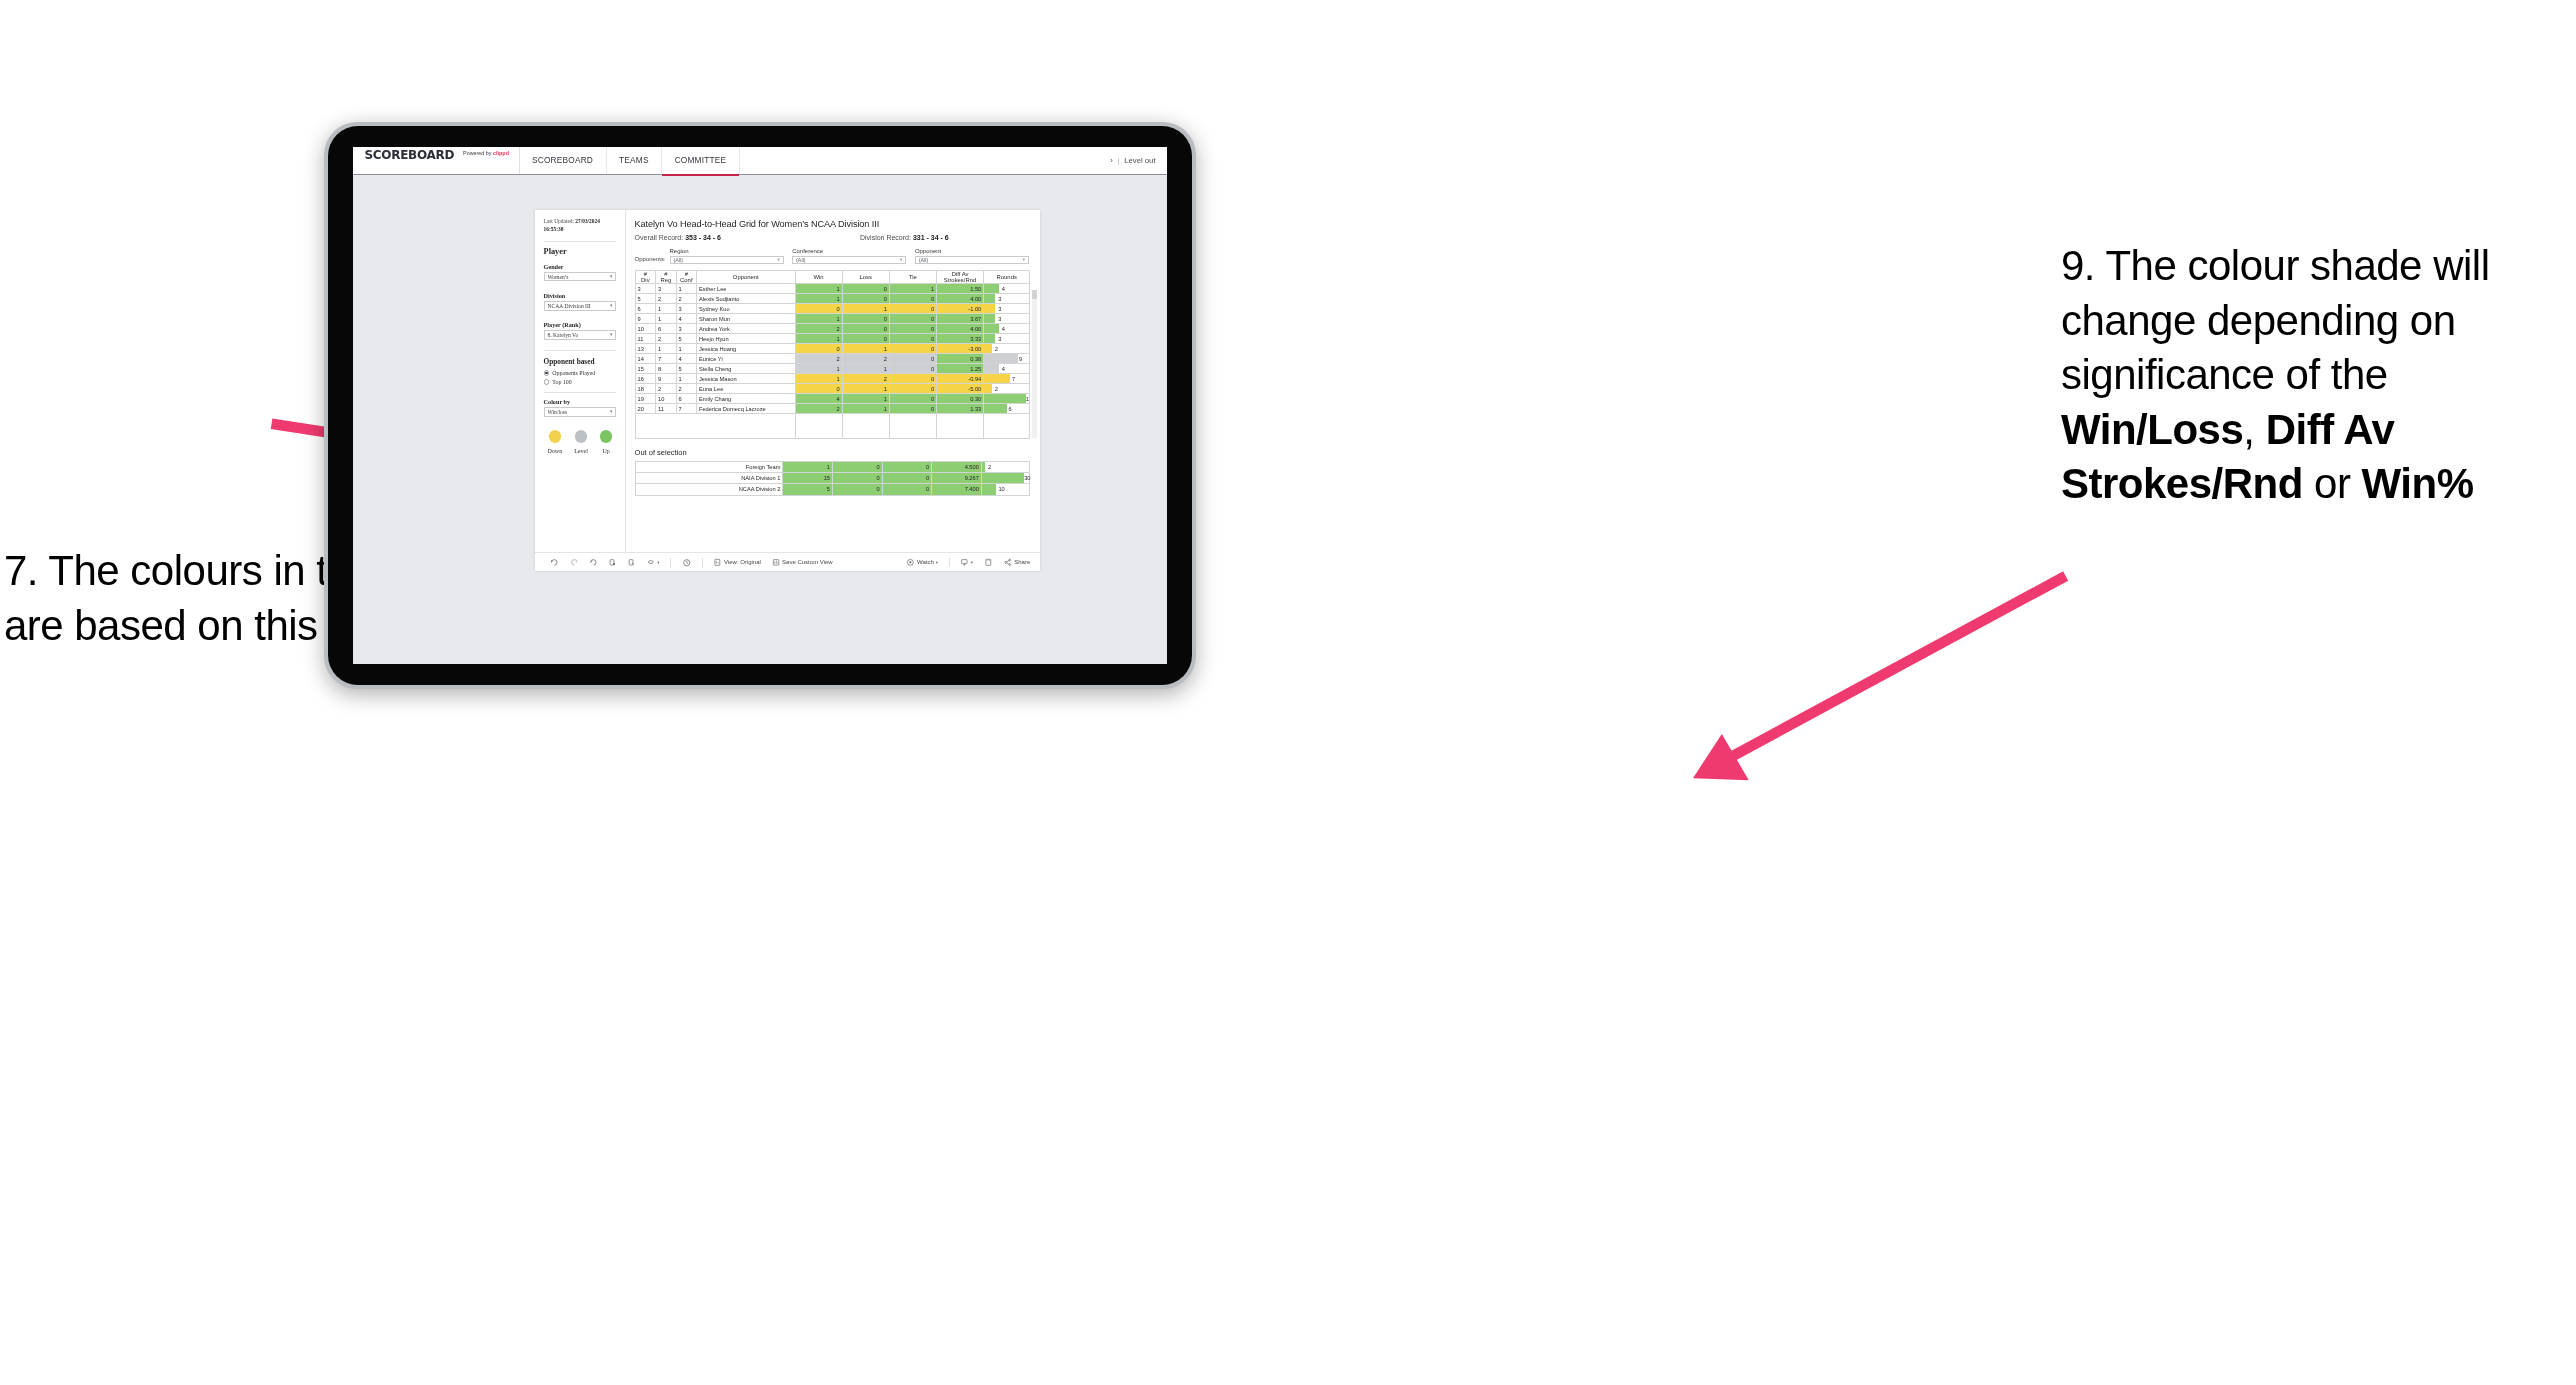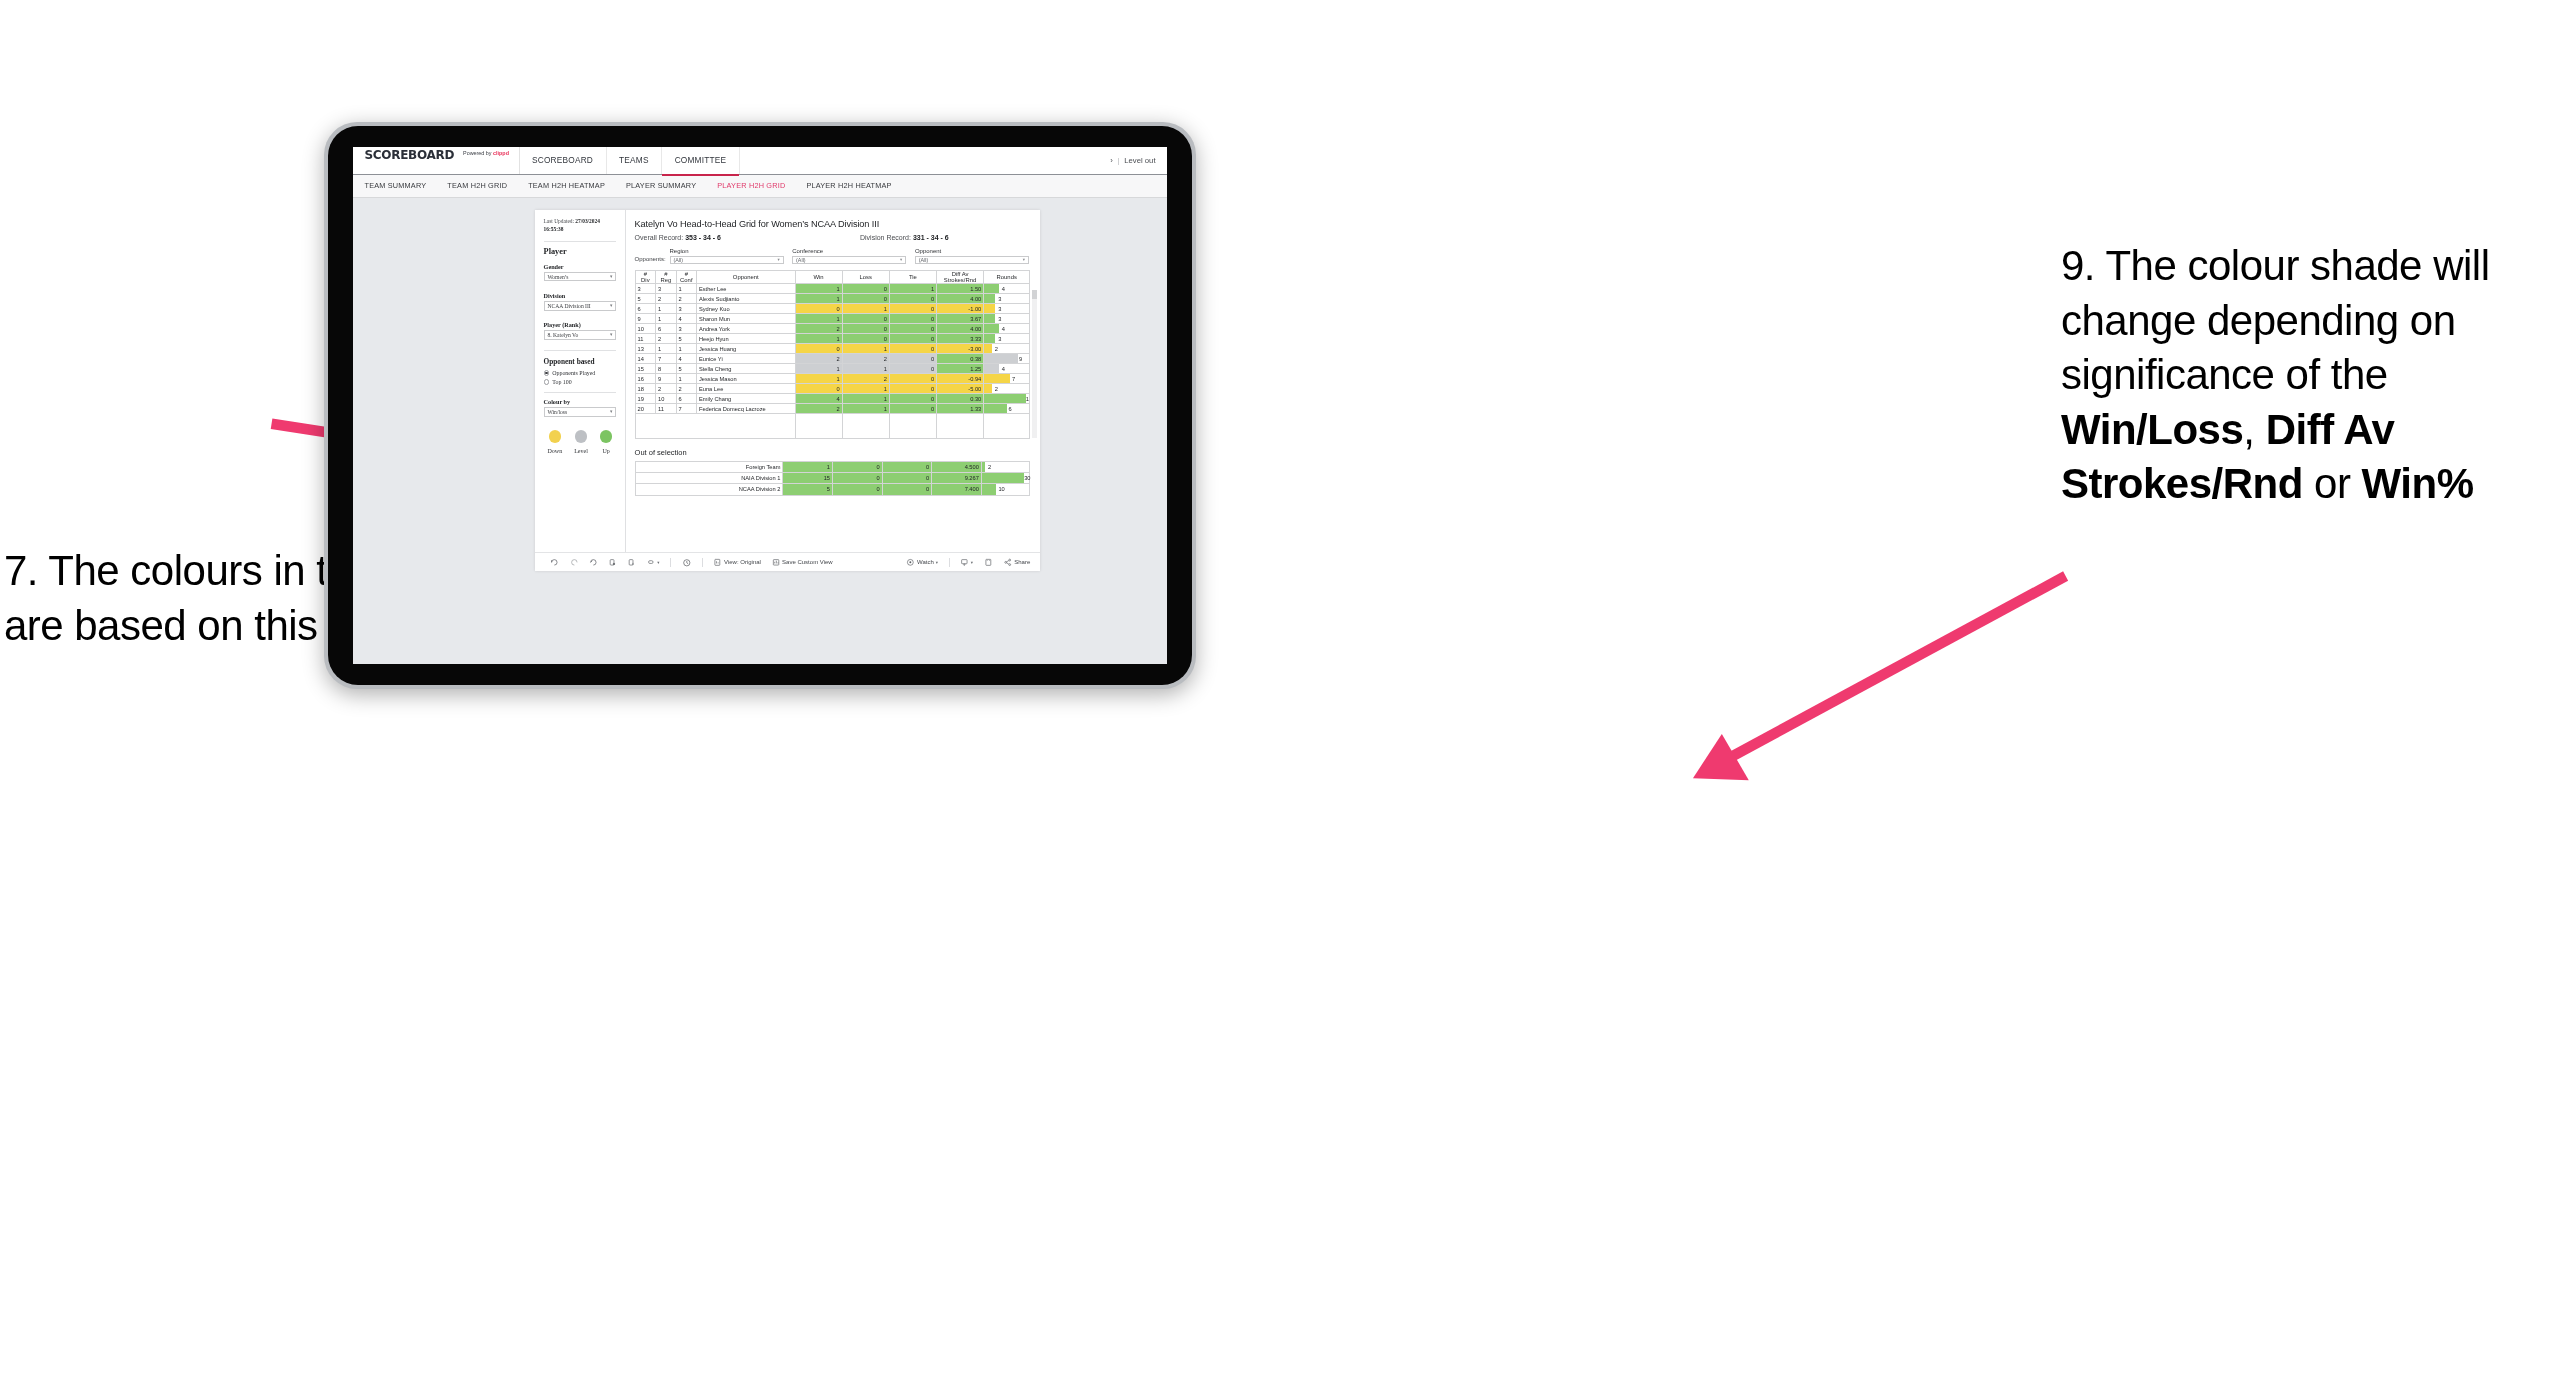--- a/index.html
+++ b/index.html
@@ -246,28 +246,20 @@
               <span>COMMITTEE</span>
             </div>
           </div>
       <div id="top-right">
         <span>›</span>
         <span class="divider">|</span>
         <span>Level out</span>
       </div>
     </div>
 
-    <div id="subnav">
-          <div class="subnav-item">TEAM SUMMARY</div>
-          <div class="subnav-item">TEAM H2H GRID</div>
-          <div class="subnav-item">TEAM H2H HEATMAP</div>
-          <div class="subnav-item">PLAYER SUMMARY</div>
-          <div class="subnav-item active">PLAYER H2H GRID</div>
-          <div class="subnav-item">PLAYER H2H HEATMAP</div>
-        </div>
 
     <div id="viz-area">
       <div id="viz-card">
         <div id="viz-main">
 
           <div id="sidebar">
             <div id="last-updated">
               <span>Last Updated: </span><b>27/03/2024 16:55:38</b>
             </div>
             <div class="side-rule"></div>

